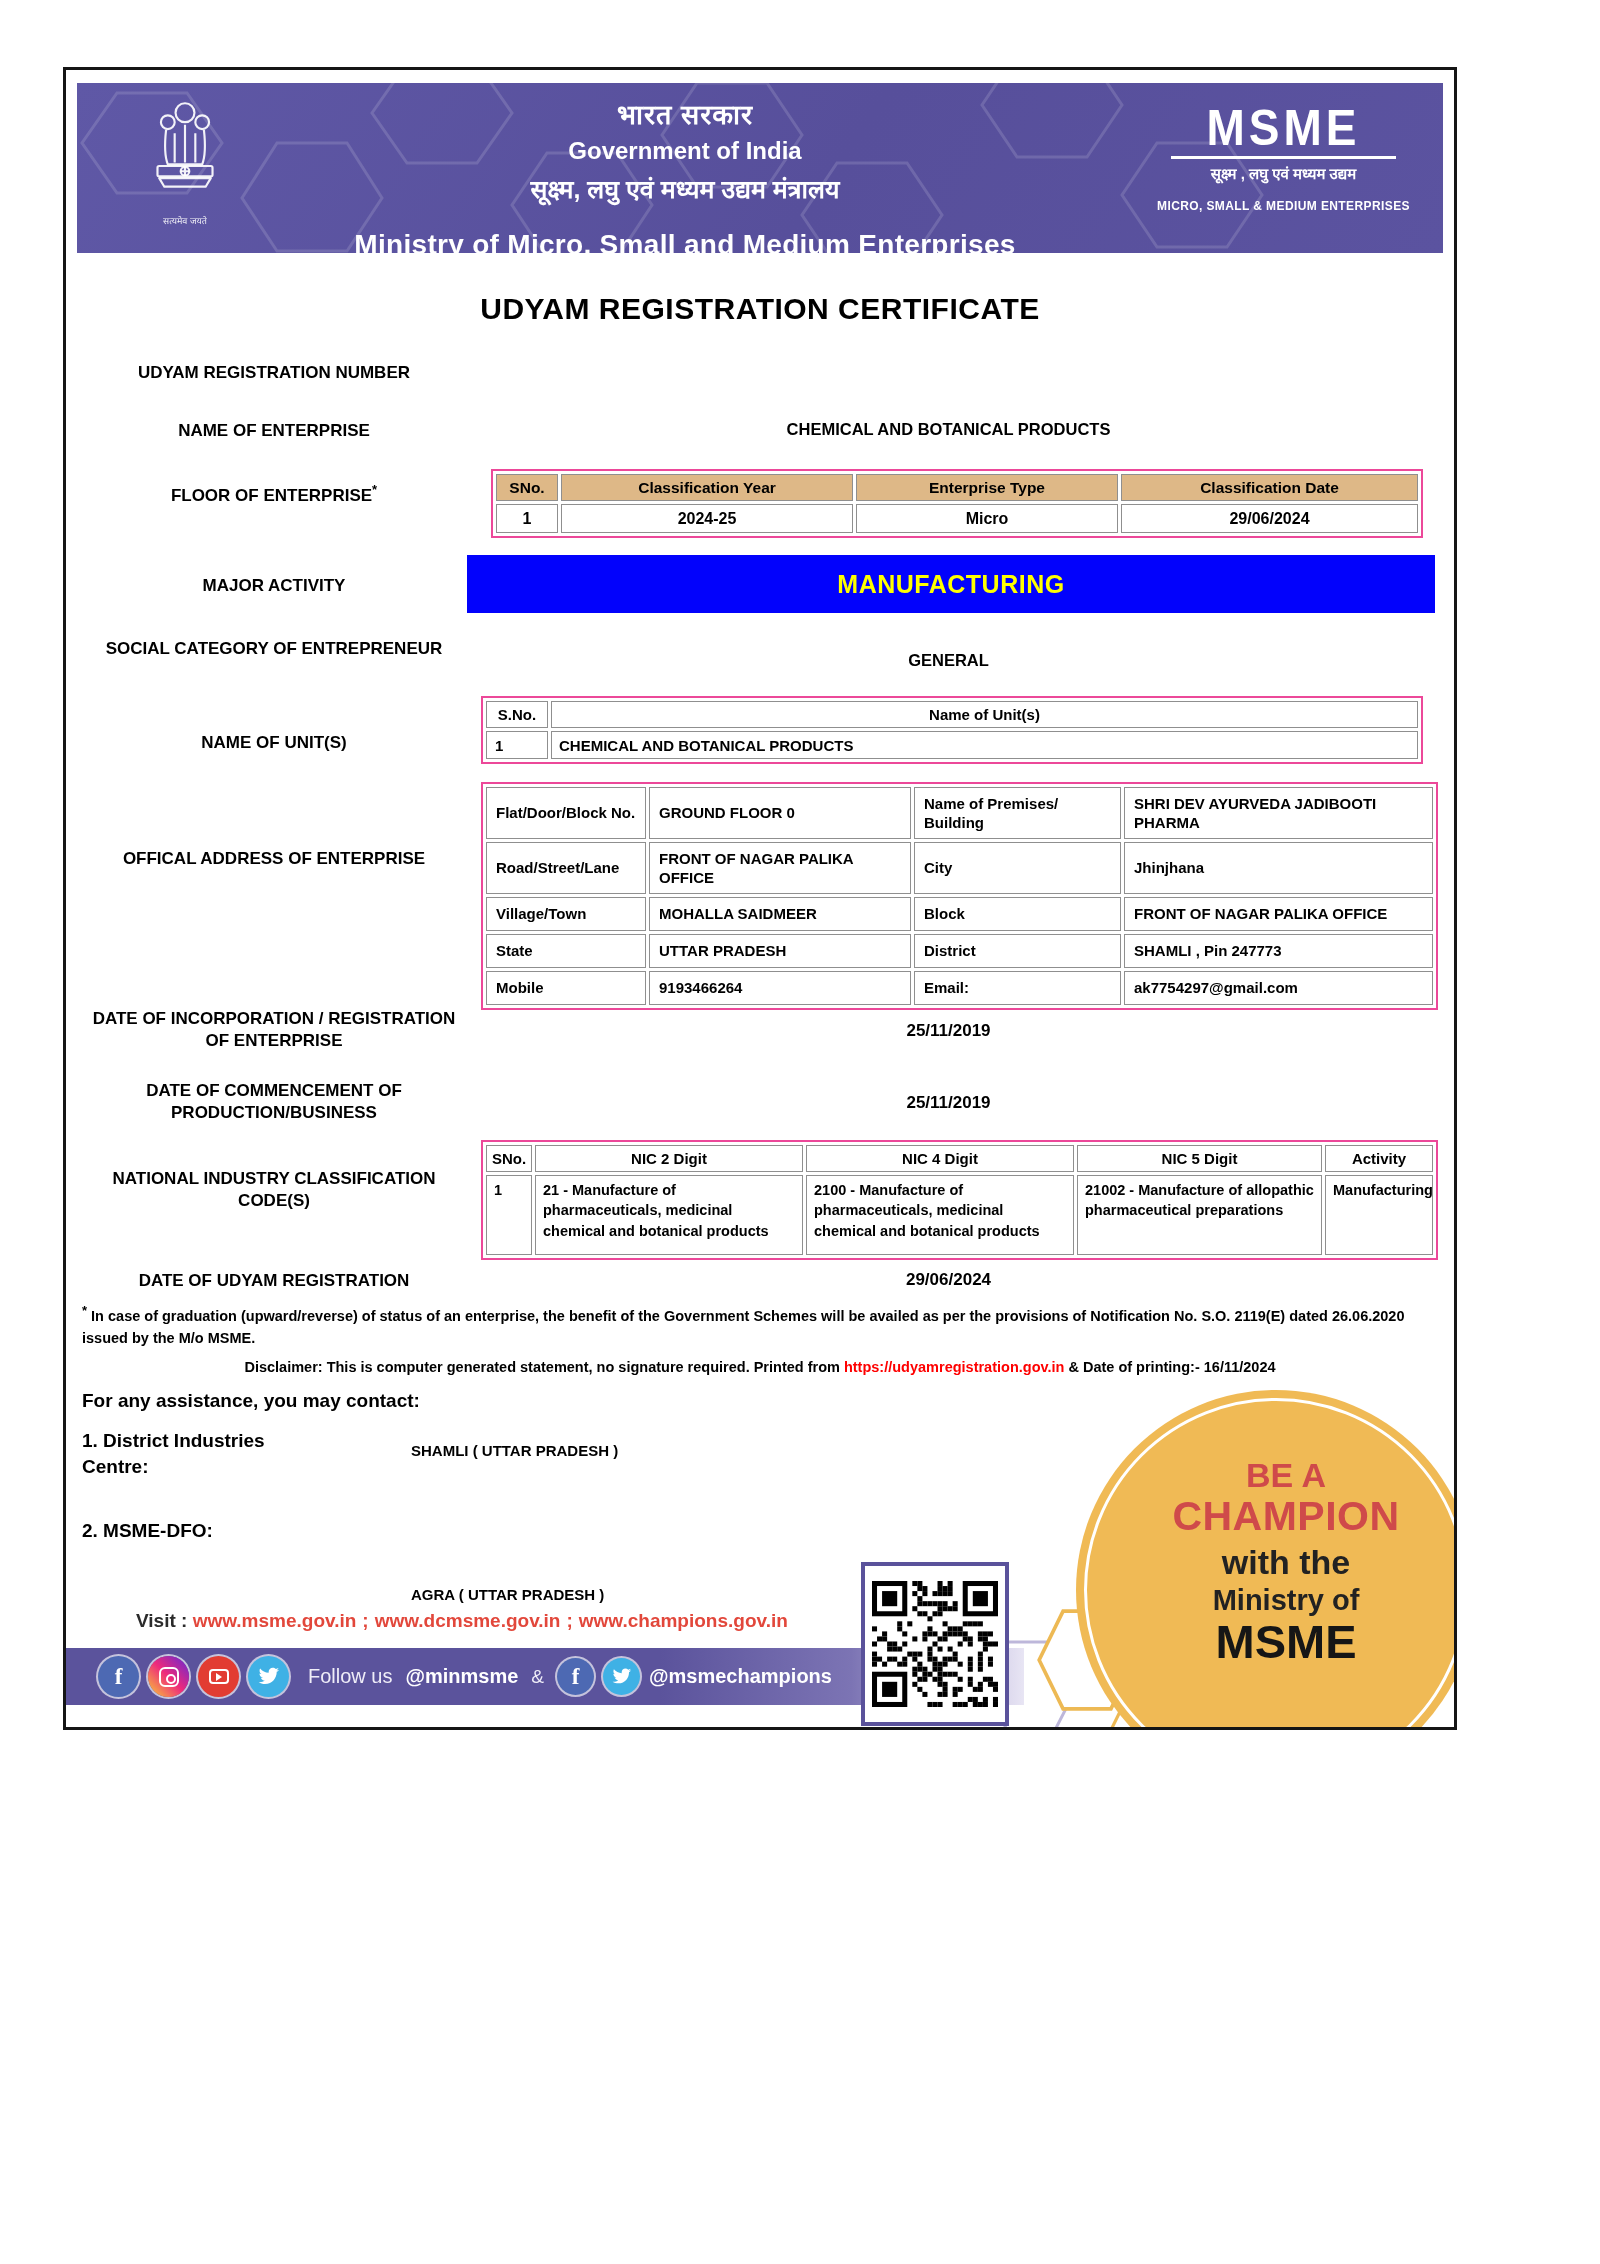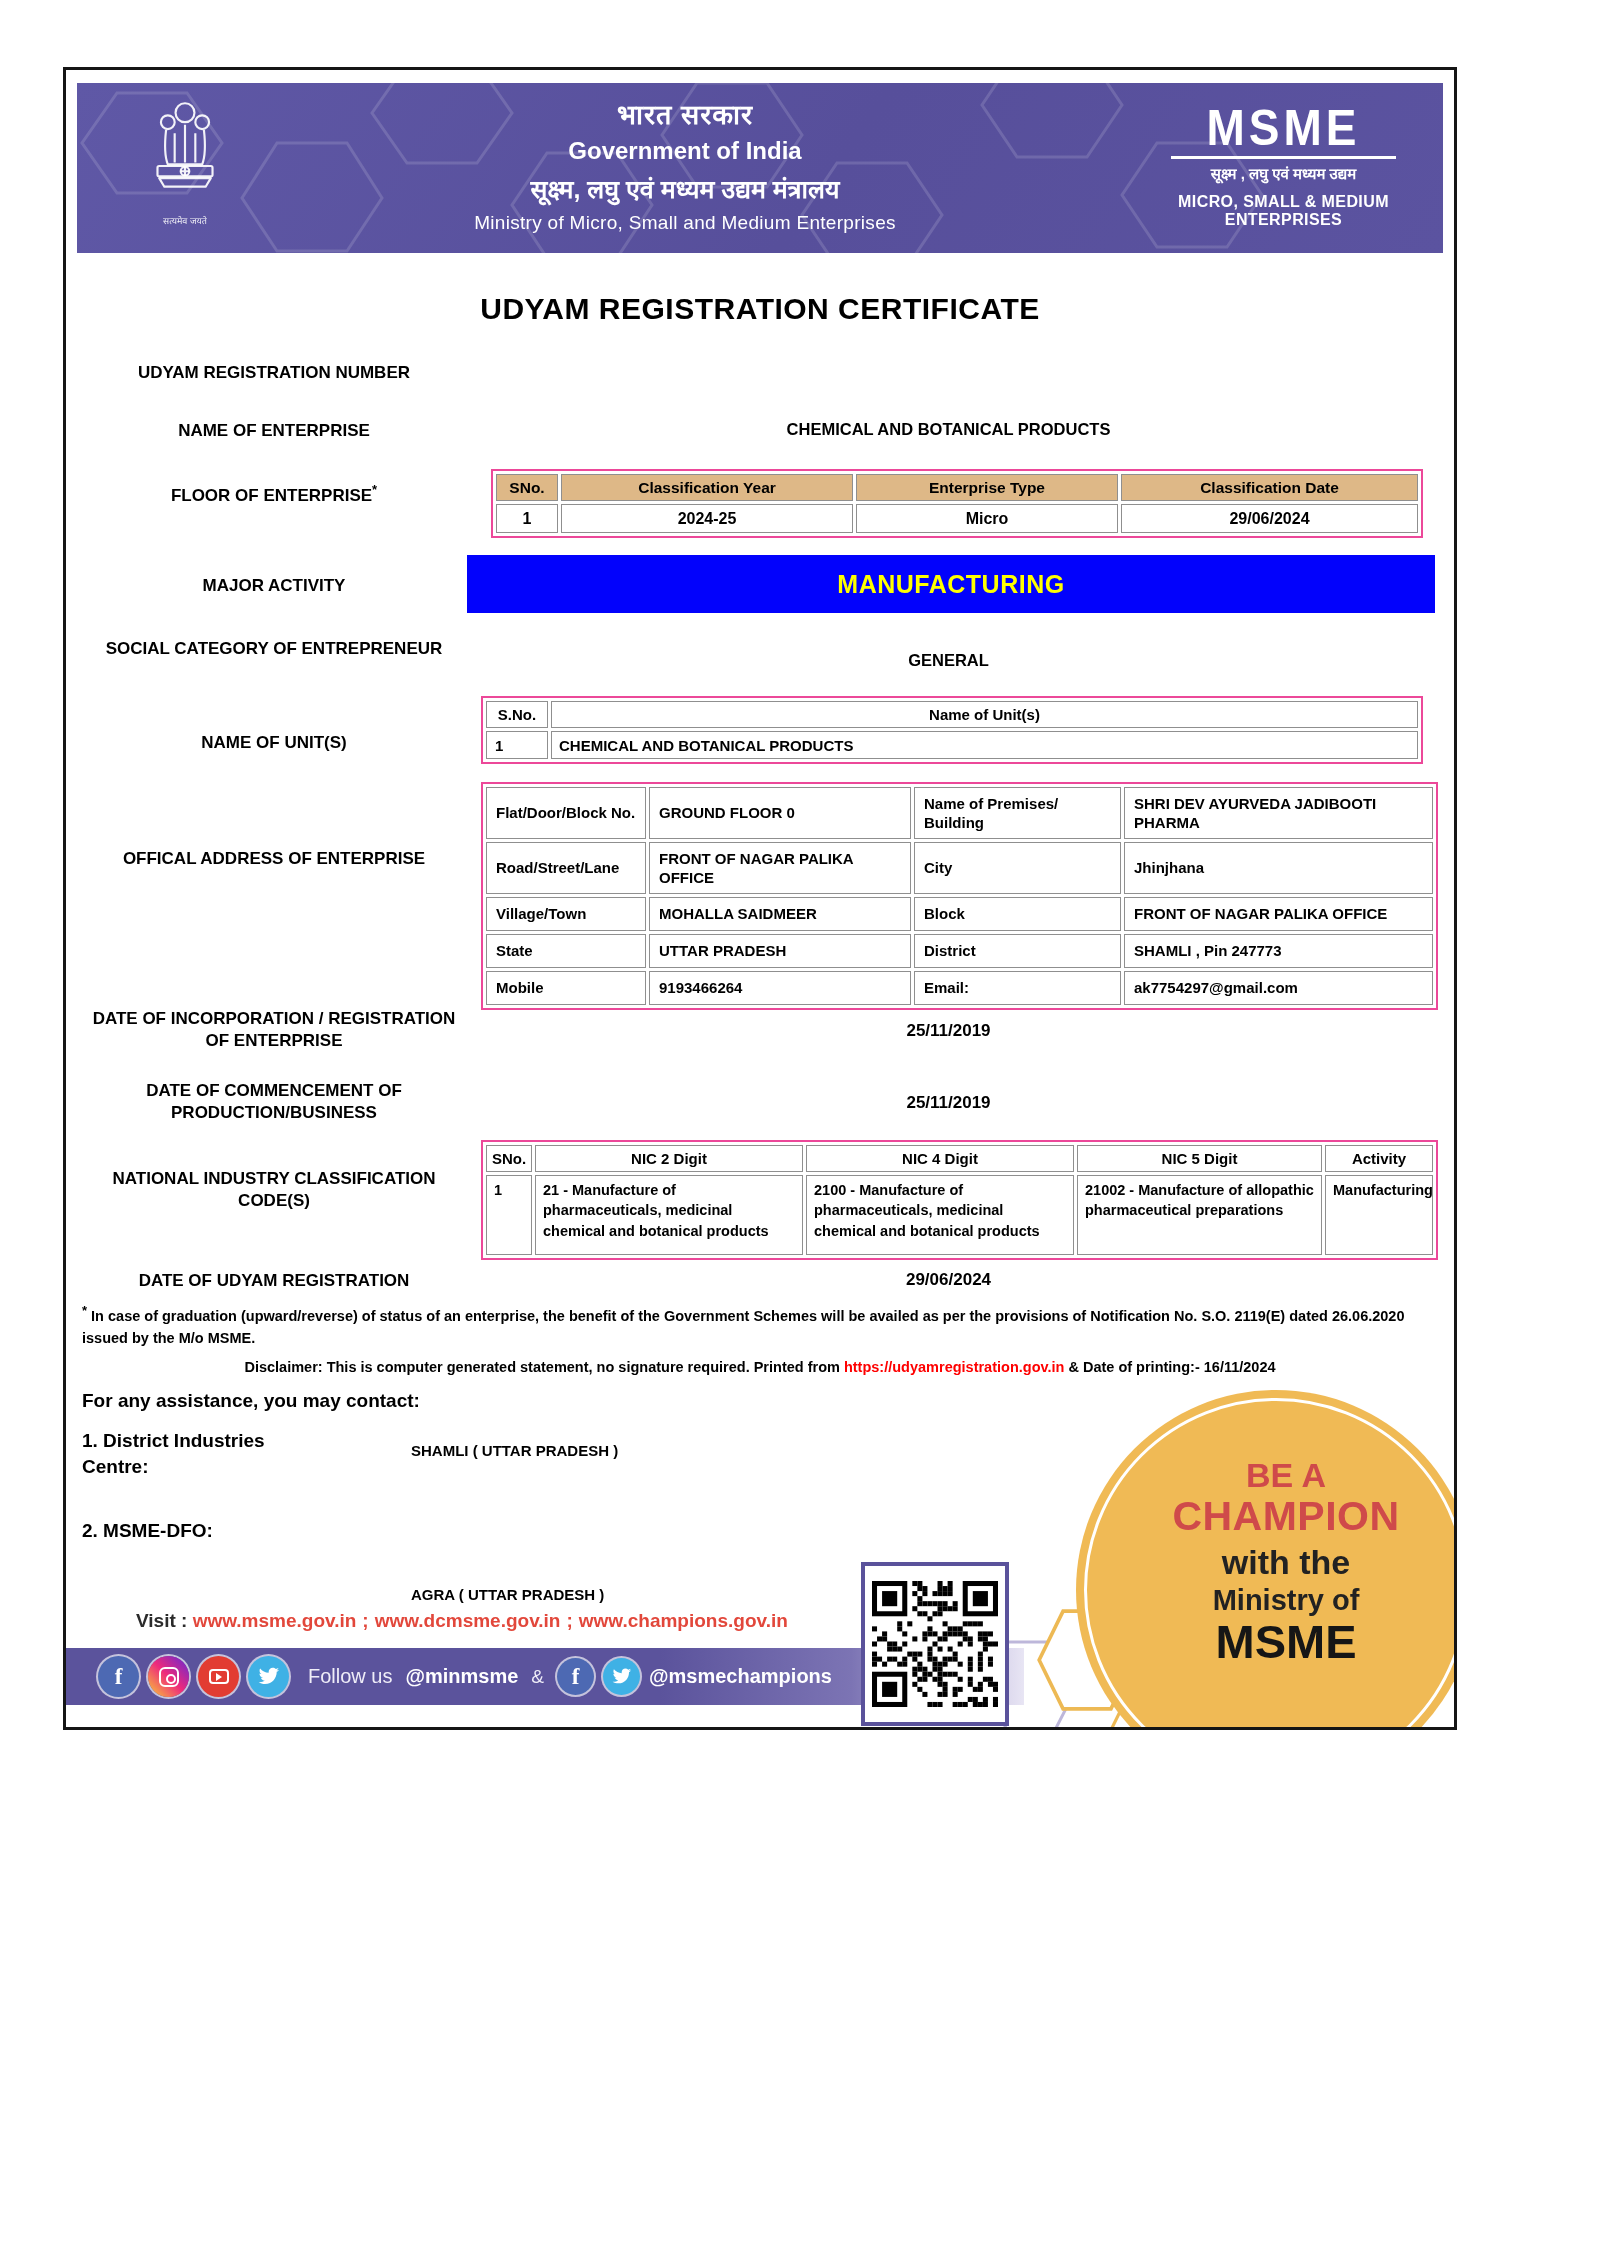--- a/index.html
+++ b/index.html
@@ -14,27 +14,27 @@
          background:linear-gradient(125deg,#5f58a6 0%,#574f9b 55%,#5b53a0 100%);
          overflow:hidden; color:#fff; }
   .hdr-hex { position:absolute; inset:0; width:100%; height:100%; }
   .emblem-wrap { position:absolute; left:48px; top:12px; width:120px; height:146px; text-align:center; }
   .emblem-wrap svg { display:block; margin:0 auto; }
   .emblem-motto { font-size:9px; color:#fff; opacity:.9; margin-top:1px; }
   .hdr-center { position:absolute; left:180px; right:330px; top:12px; text-align:center; }
   .h-hi-1 { font-size:27px; font-weight:bold; letter-spacing:1px; }
   .h-en-1 { font-size:24px; font-weight:bold; margin-top:5px; }
   .h-hi-2 { font-size:25px; font-weight:bold; margin-top:6px; }
-  .h-en-2 { font-size:19px; font-weight:normal; margin-top:7px; letter-spacing:.3px; }
+  .h-en-2 { font-size:28px; font-weight:bold; margin-top:24px; letter-spacing:.3px; }
   .msme-logo { position:absolute; right:22px; top:22px; width:275px; text-align:center; }
   .msme-acronym { font-size:46px; font-weight:900; letter-spacing:4px; line-height:1;
                   transform:scaleY(1.08); font-family:"Liberation Sans","DejaVu Sans",sans-serif; }
   .msme-rule { width:82%; height:3px; background:#fff; margin:5px auto 4px auto; }
   .msme-hi { font-size:15px; font-weight:bold; }
-  .msme-en { font-size:16px; font-weight:bold; letter-spacing:.4px; margin-top:10px; }
+  .msme-en { font-size:12px; font-weight:bold; letter-spacing:.4px; margin-top:16px; }
 
   
   .title { position:absolute; left:0; right:0; top:222px; text-align:center;
            font-size:30px; font-weight:bold; letter-spacing:.5px; color:#000; }
   .lbl { position:absolute; left:22px; width:372px; text-align:center;
          font-weight:bold; font-size:17px; line-height:1.3; color:#000; }
   .val { position:absolute; left:400px; width:965px; text-align:center;
          font-weight:bold; color:#000; }
 
   

